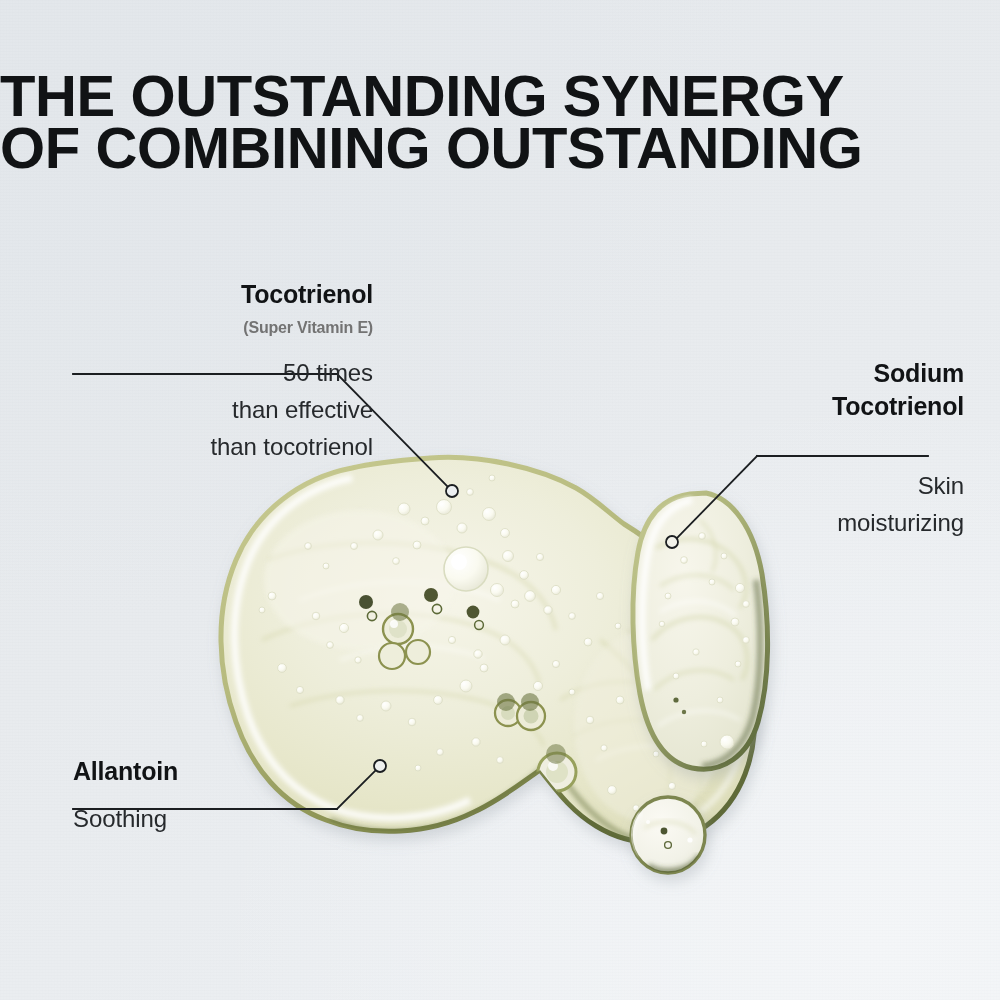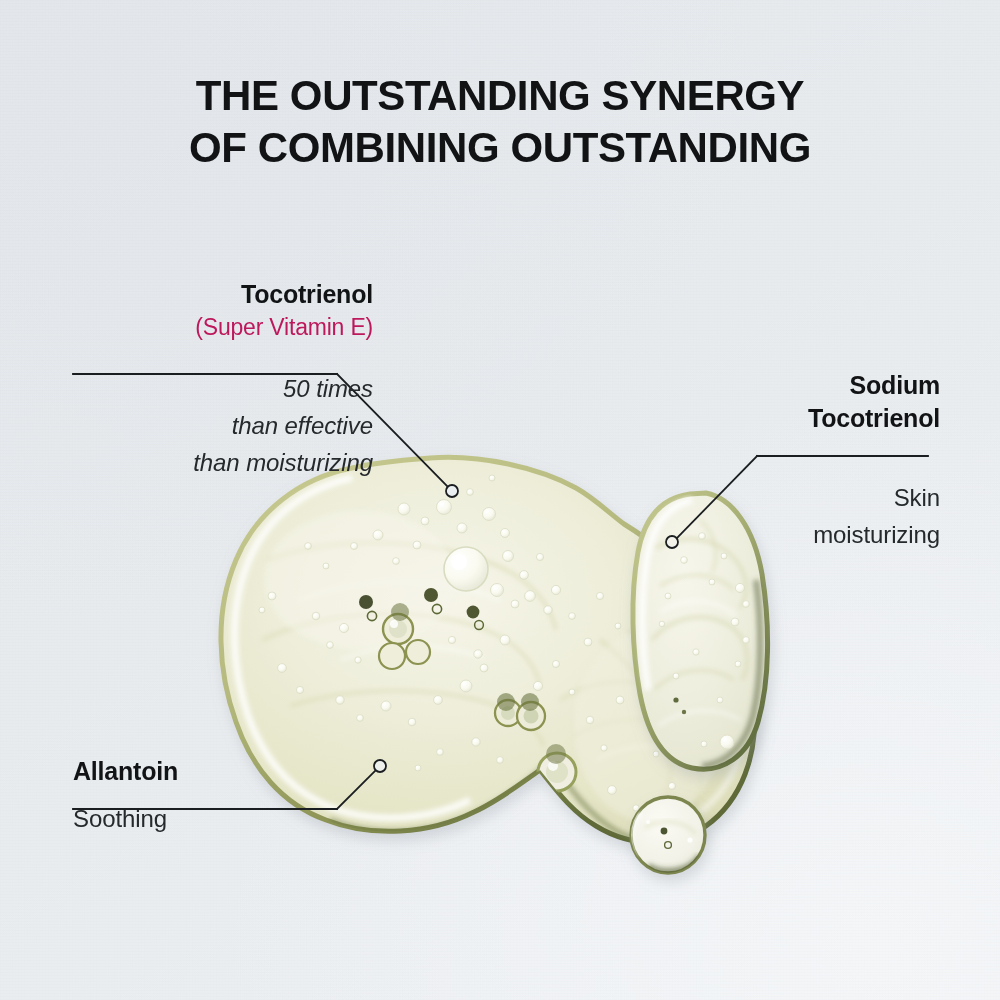--- a/index.html
+++ b/index.html
@@ -24,48 +24,48 @@
   #bg-grain{
     position:absolute; inset:0; opacity:.35; mix-blend-mode:multiply;
     background-image:
       repeating-linear-gradient(0deg, rgba(120,130,140,.035) 0 1px, rgba(0,0,0,0) 1px 3px),
       repeating-linear-gradient(90deg, rgba(120,130,140,.03) 0 1px, rgba(0,0,0,0) 1px 3px);
   }
 
   
   #title{
     position:absolute; left:0; right:0; top:70px;
-    text-align:center;
+    text-align:left;
     color:#111315;
-    font-size:42px;
+    font-size:58px;
     font-weight:bold;
     letter-spacing:-0.4px;
     line-height:52px;
   }
   #title .tline{ display:block; white-space:nowrap; }
 
   
   .callout{ position:absolute; color:#1a1d20; }
   .callout .ttl{
     font-weight:bold; font-size:25px; line-height:33px;
     color:#111315; letter-spacing:-0.2px;
   }
   .callout .sub{
-    font-weight:normal; font-size:23px; line-height:33px;
-    color:#be185d; letter-spacing:-0.2px;
+    font-weight:bold; font-size:16px; line-height:33px;
+    color:#737373; letter-spacing:-0.2px;
   }
   .callout .body{
     font-weight:normal; font-size:24px; line-height:37px;
     color:#26292c; letter-spacing:-0.1px;
   }
 
   #cal-toco{ left:73px; top:278px; width:300px; text-align:right; }
-  #cal-toco .body{ margin-top:26px;font-style:italic; }
-
-  #cal-sodium{ left:640px; top:357px; width:300px; text-align:right;margin-top:12px; }
+  #cal-toco .body{ margin-top:10px; }
+
+  #cal-sodium{ left:664px; top:357px; width:300px; text-align:right; }
   #cal-sodium .body{ margin-top:44px; }
 
   #cal-allantoin{ left:73px; top:755px; width:320px; text-align:left; }
   #cal-allantoin .body{ margin-top:12px; }
 
   
   svg.layer{ position:absolute; left:0; top:0; width:1000px; height:1000px; }
   #gel-layer{ pointer-events:none; }
   #leader-layer{ pointer-events:none; }
 </style>
@@ -382,21 +382,21 @@
     </g>
   </g>
 </svg>
 
 <div class="callout" id="cal-toco">
   <div class="ttl">Tocotrienol</div>
   <div class="sub">(Super Vitamin E)</div>
   <div class="body">
     <div>50 times</div>
     <div>than effective</div>
-    <div>than moisturizing</div>
+    <div>than tocotrienol</div>
   </div>
 </div>
 
 <div class="callout" id="cal-sodium">
   <div class="ttl">Sodium</div>
   <div class="ttl">Tocotrienol</div>
   <div class="body">
     <div>Skin</div>
     <div>moisturizing</div>
   </div>

